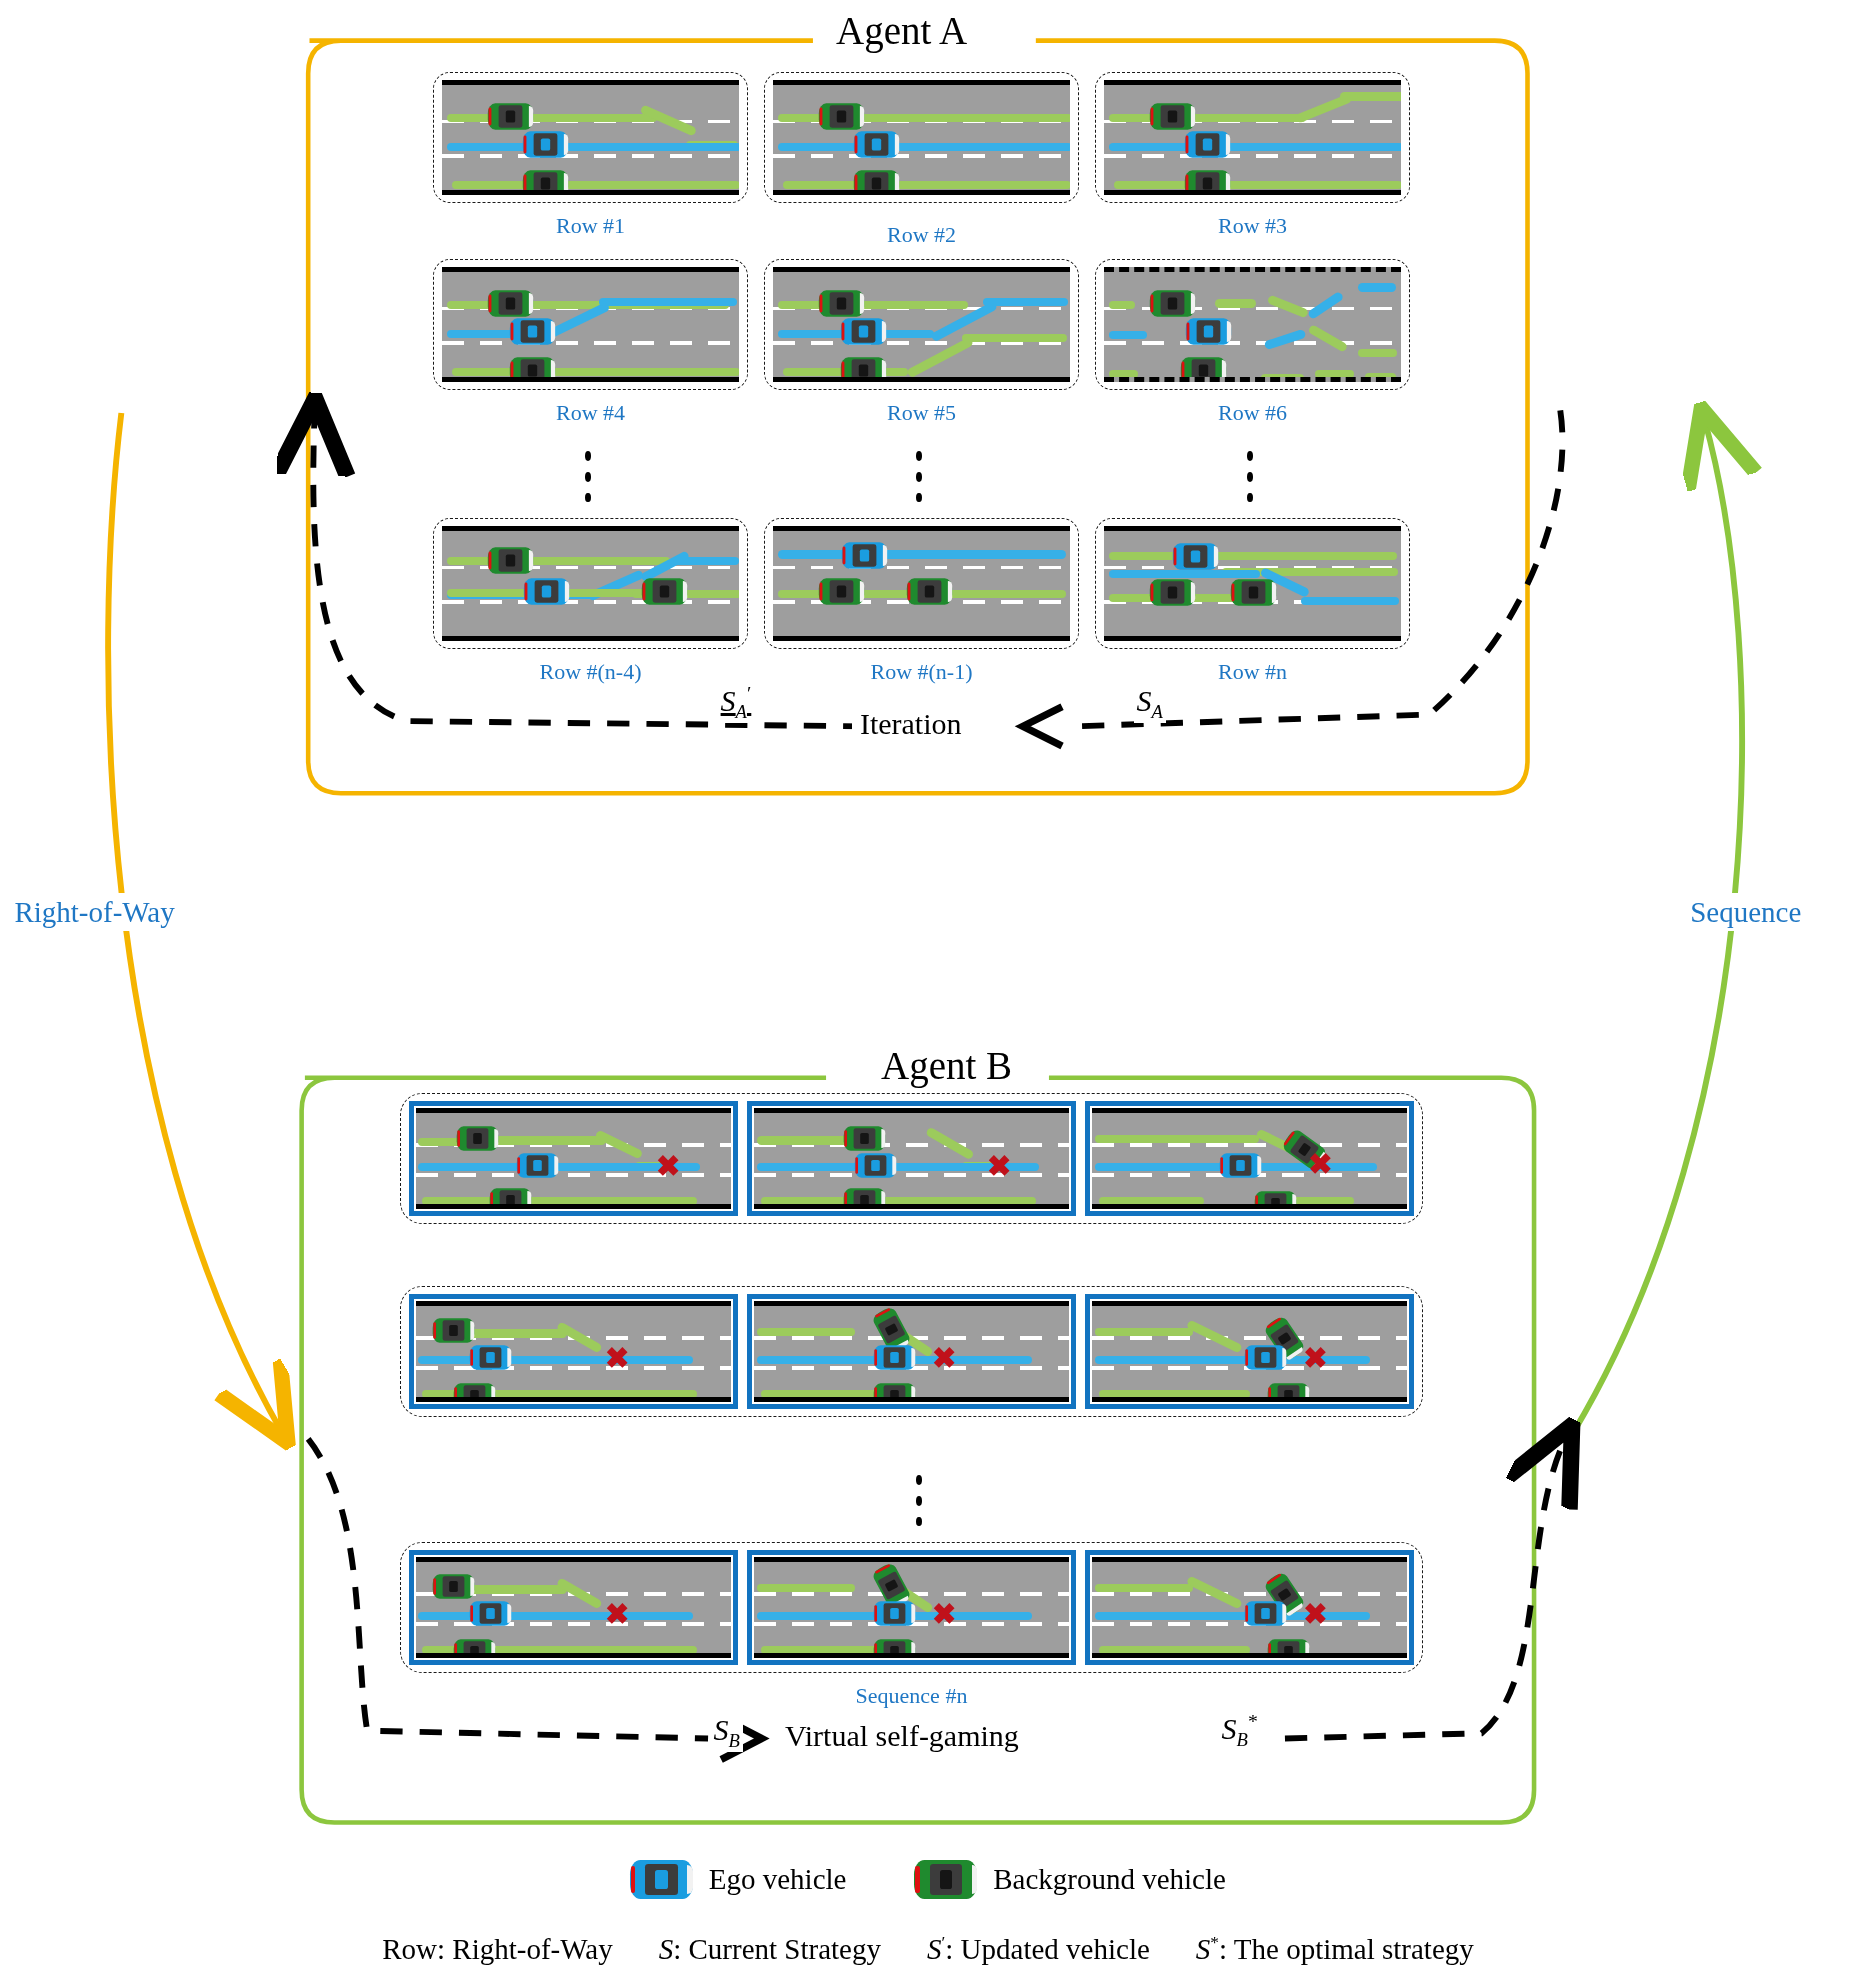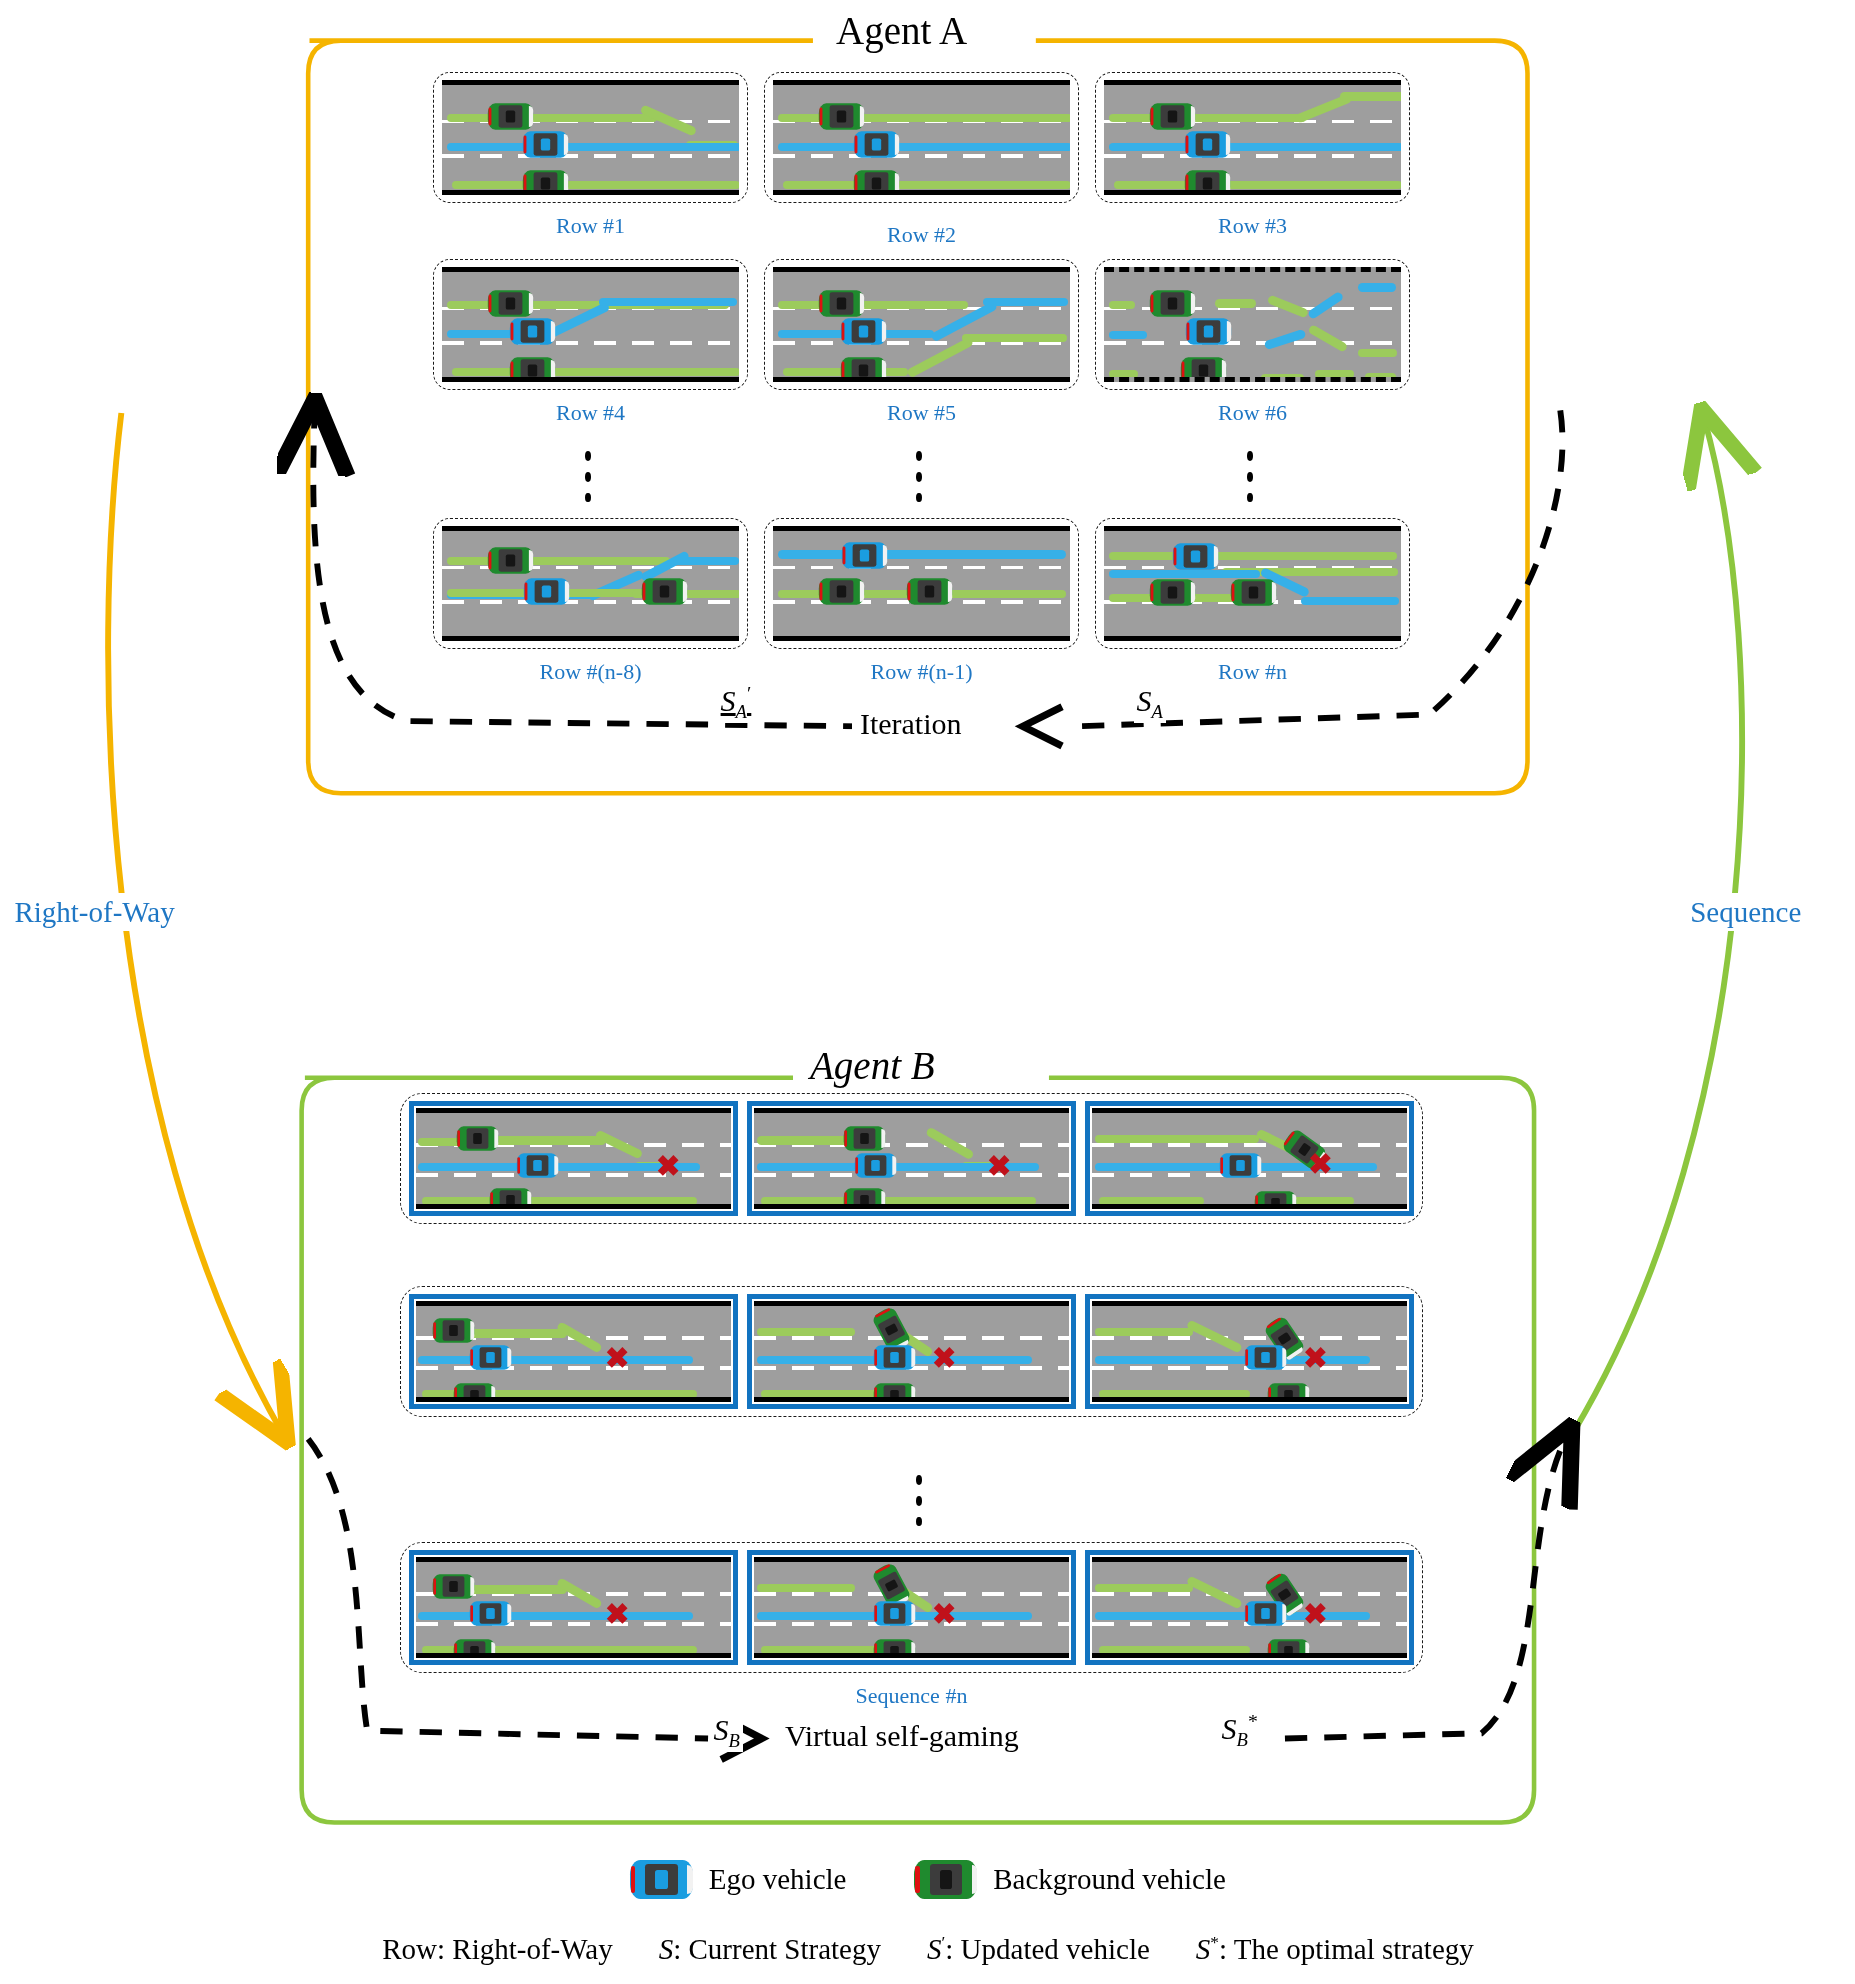--- a/index.html
+++ b/index.html
@@ -384,21 +384,21 @@
         </div>
       <div class="car bg" style="left:191px; top:42px; transform:scale(.72);">
         <div class="body"></div>
           <div class="glass"></div>
           <div class="roof"></div>
           <div class="tail"></div>
           <div class="nose"></div>
         </div>
     </div>
   </div>
-  <div class="caption" style="left:433px; top:659px; width:315px;">Row #(n-8)</div>
+  <div class="caption" style="left:433px; top:659px; width:315px;">Row #(n-4)</div>
 
   <div class="panel" style="left:764px; top:518px; width:315px; height:131px;">
     <div class="road">
       <div class="lane l1"></div>
       <div class="lane l2"></div>
       <div class="traj blue" style="left:5.2px; top:19.7px; width:288px;"></div>
       <div class="traj green" style="left:5.2px; top:59px; width:288px;"></div>
       <div class="car ego" style="left:60px; top:6.6px; transform:scale(.72);">
         <div class="body"></div>
           <div class="glass"></div>
@@ -463,21 +463,21 @@
     <span>S</span><sub>A</sub><sup>′</sup>
   </div>
   <div class="flow-label" style="left:852px; top:707px;">Iteration</div>
   <div class="sym" style="left:1134px; top:682px;">
     <span>S</span><sub>A</sub><sup></sup>
   </div>
 
   <div class="side-label" style="left:9.2px; top:893px;">Right-of-Way</div>
   <div class="side-label" style="left:1685px; top:893px;">Sequence</div>
 
-  <div class="agent-title" style="left:793px; top:1046px;font-style:italic;">Agent B</div>
+  <div class="agent-title" style="left:864px; top:1046px;">Agent B</div>
 
   <div class="panel" style="left:400px; top:1093px; width:1023px; height:131px; border-radius:22px;">
     <div style="position:relative;width:100%;height:100%;display:flex;gap:9.2px;">
 
       <div class="seqbox" style="position:relative;flex:1;height:100%;">
         <div class="road">
           <div class="lane l1"></div>
           <div class="lane l2"></div>
           <div class="traj green" style="left:2.6px; top:25px; width:79px;"></div>
           <div class="traj green" style="left:72px; top:23.6px; width:118px;"></div>

